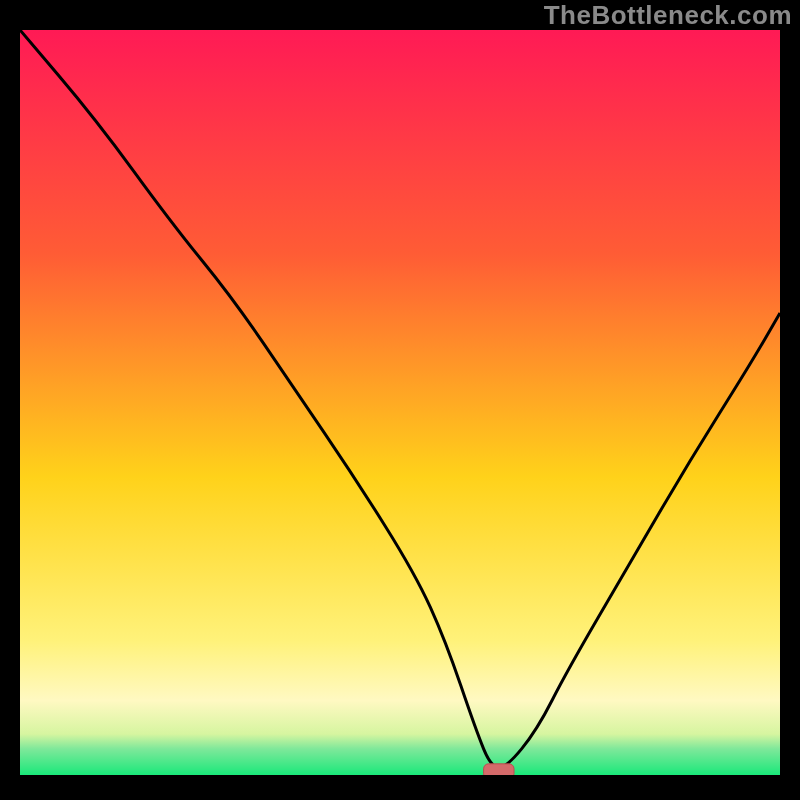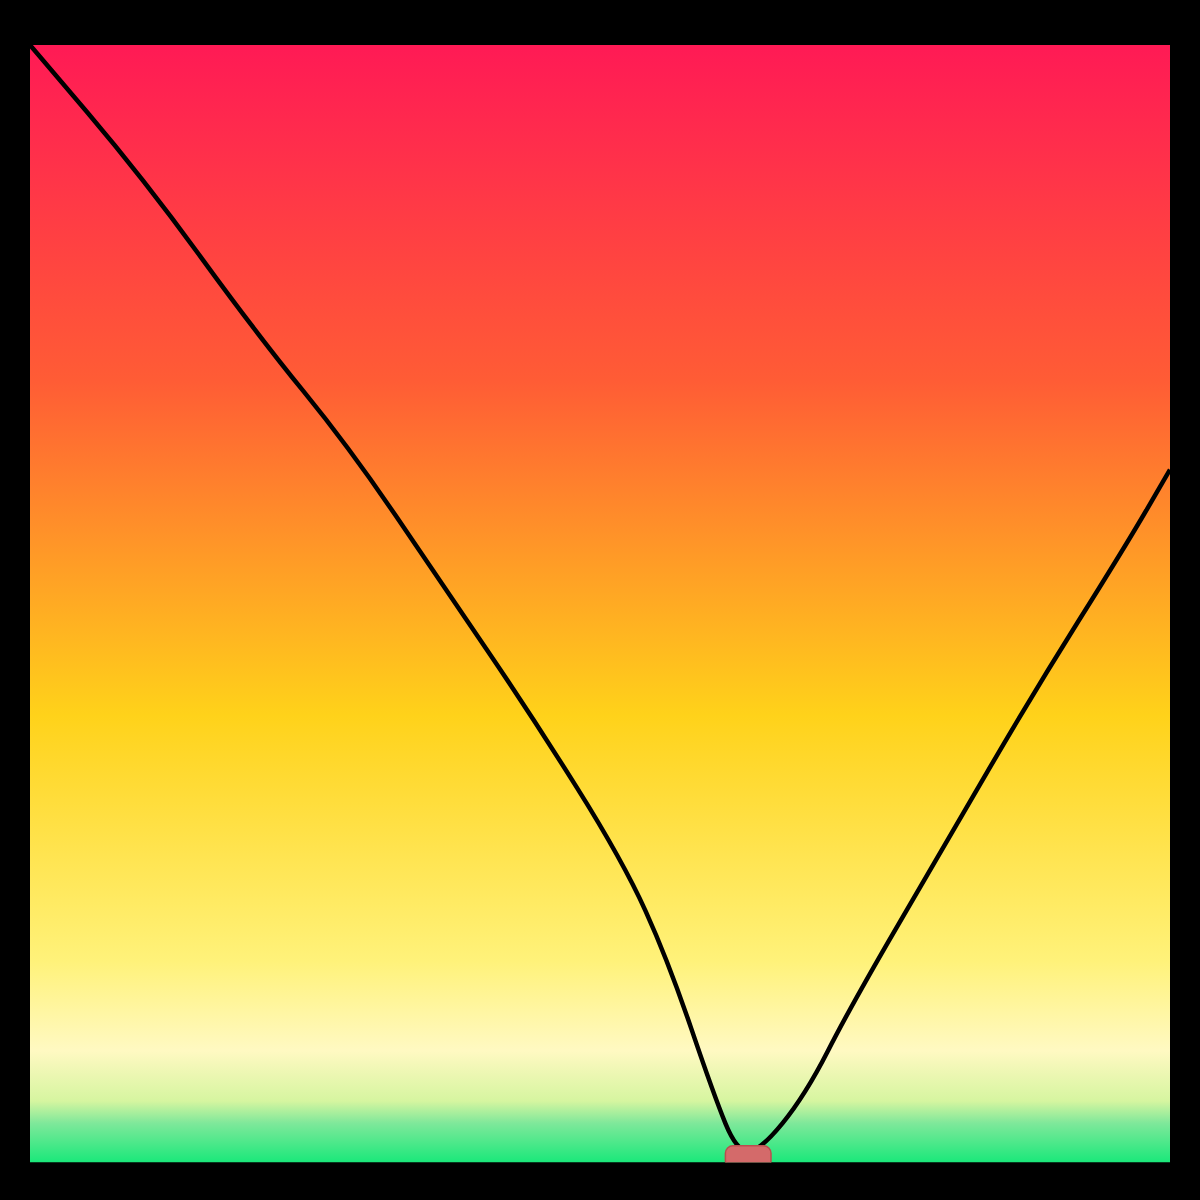--- a/index.html
+++ b/index.html
@@ -37,20 +37,21 @@
     display: block;
     width: 100%;
     height: 100%;
   }
 </style>
 </head>
 <body>
 
 <div class="frame">
 
+  <div class="watermark">TheBottleneck.com</div>
 
   <div class="plot">
     <svg viewBox="0 0 760 745" preserveAspectRatio="none">
       <defs>
         <linearGradient id="bg-grad" x1="0" y1="0" x2="0" y2="1">
         <stop offset="0%" stop-color="#ff1a55"></stop>
             <stop offset="30%" stop-color="#ff5c35"></stop>
             <stop offset="60%" stop-color="#ffd21a"></stop>
             <stop offset="82%" stop-color="#fff27a"></stop>
             <stop offset="90%" stop-color="#fff9c2"></stop>

